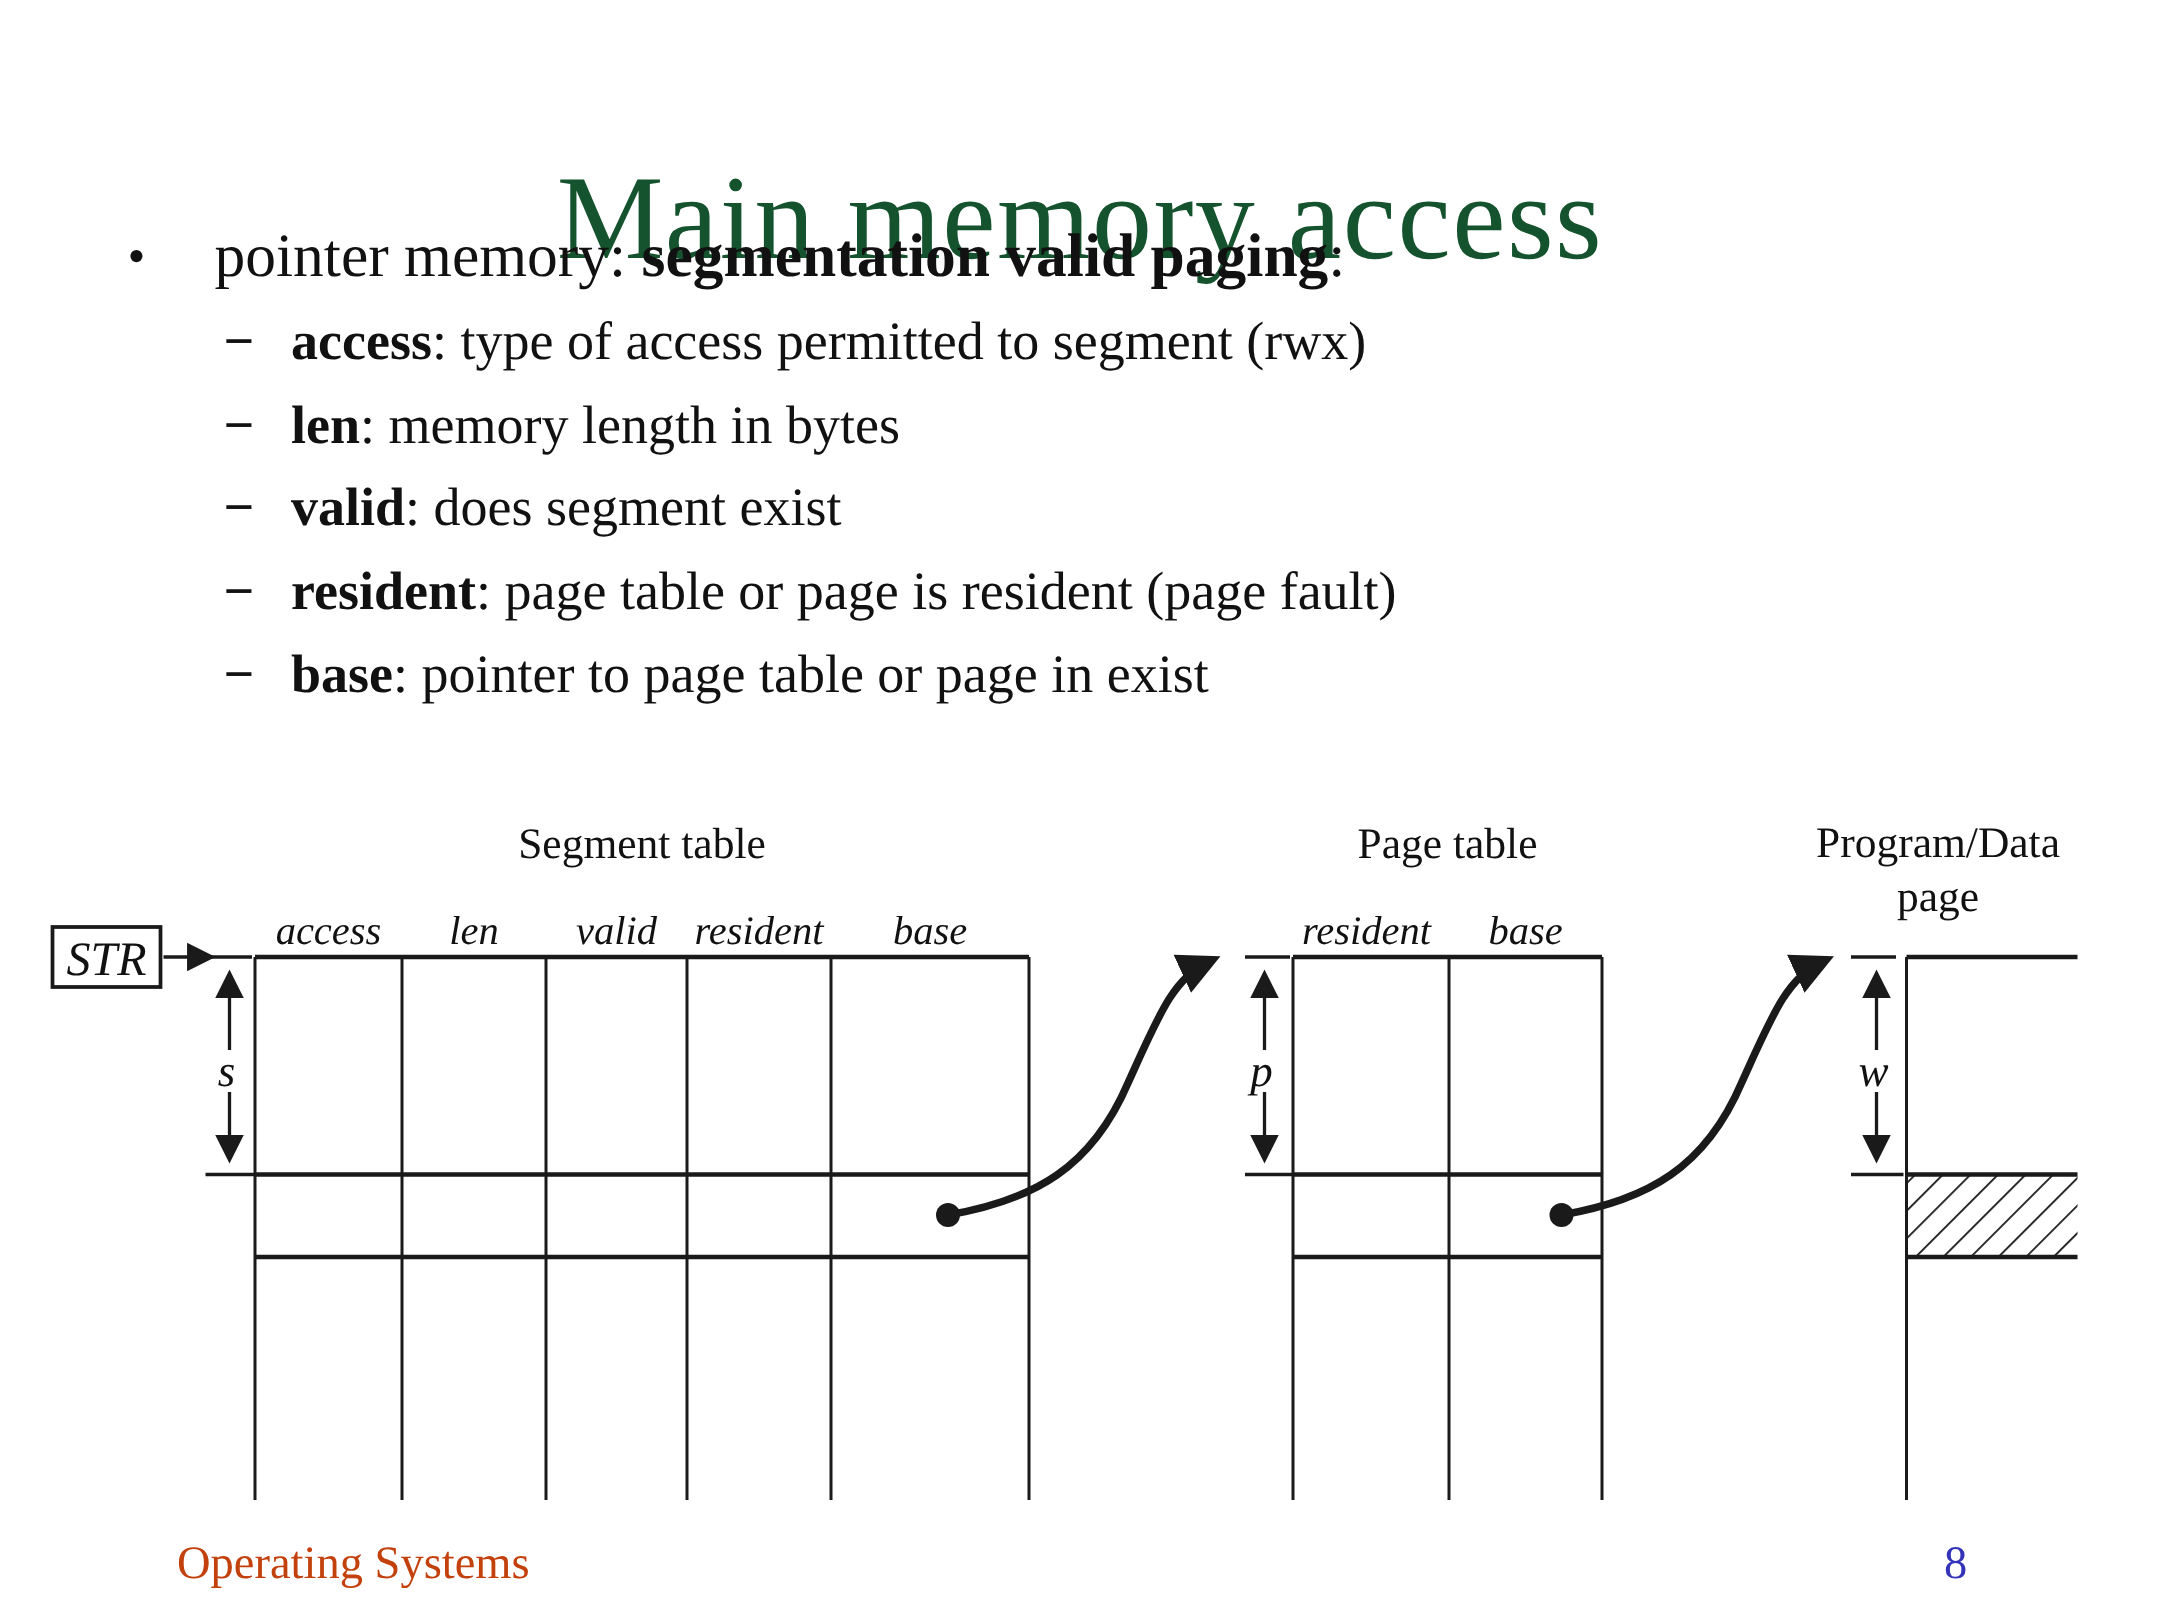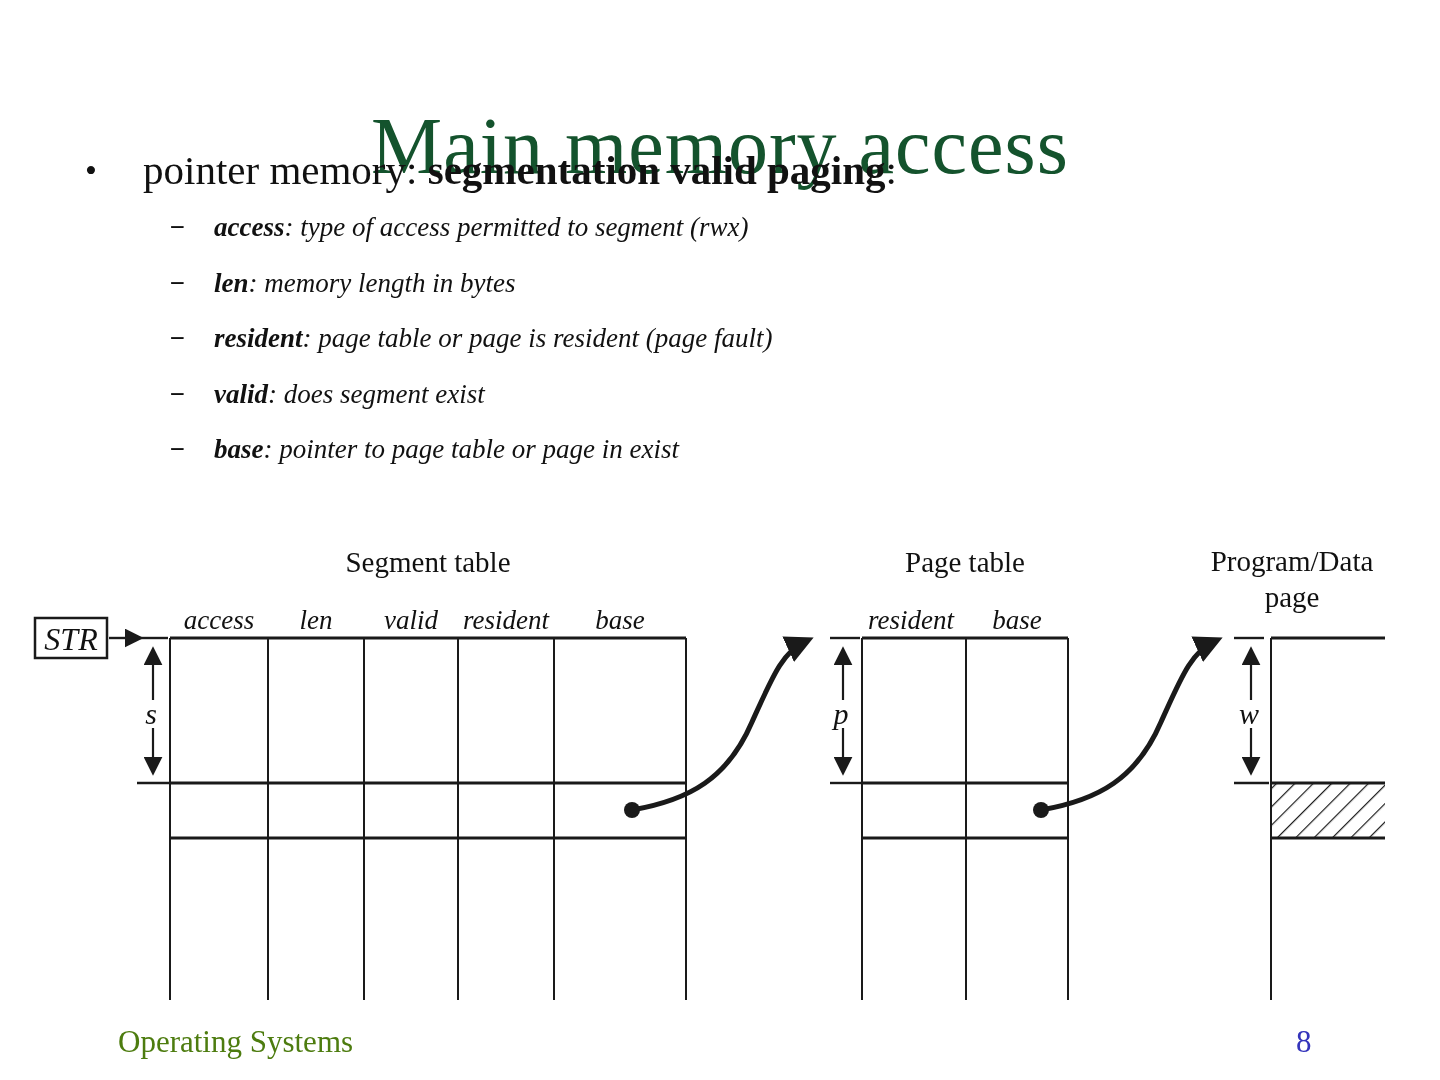--- a/index.html
+++ b/index.html
@@ -7,24 +7,24 @@
     position:relative;width:1440px;height:1080px;background:#ffffff;
     font-family:"Liberation Serif",serif;color:#111;overflow:hidden;
   }
   .title{
     position:absolute;top:52px;left:0;width:100%;text-align:center;
     font-size:80px;line-height:1.0;font-weight:400;color:#14532d;letter-spacing:1px;
   }
   .bullet-main{position:absolute;left:85px;top:148px;font-size:41px;line-height:1.1;white-space:nowrap;}
   .bullet-main .dot{display:inline-block;width:58px;font-size:34px;vertical-align:2px;}
   .bullet-main b{font-weight:700;}
-  .sub-list{position:absolute;left:169px;top:200px;font-size:27px;line-height:55.5px;white-space:nowrap;font-style:italic;}
+  .sub-list{position:absolute;left:149px;top:200px;font-size:36px;line-height:55.5px;white-space:nowrap;}
   .sub .dash{display:inline-block;width:45px;font-weight:700;}
   .sub .kw{font-weight:700;}
-  .footer-left{position:absolute;left:118px;top:1024px;font-size:31px;color:#4d7c0f;}
+  .footer-left{position:absolute;left:118px;top:1024px;font-size:31px;color:#c2410c;}
   .footer-page{position:absolute;left:1296px;top:1024px;font-size:31px;color:#3434bb;}
   svg.diagram{position:absolute;left:0;top:535px;}
   svg.diagram line, svg.diagram path.curve{stroke:#1a1a1a;}
   svg.diagram text{font-family:"Liberation Serif",serif;fill:#111;}
   .gridline{stroke-width:2;}
   .border3{stroke-width:3;}
   .tick{stroke-width:2.4;}
   .dimline{stroke-width:2.2;}
   .curve{stroke-width:5;fill:none;stroke-linecap:round;}
   .dtitle{font-size:29px;}
@@ -40,22 +40,22 @@
 
   <h1 class="title">Main memory access</h1>
 
   <div class="bullet-main">
     <span class="dot">•</span><span><span>pointer memory: </span><b>segmentation valid paging</b><span>:</span></span>
   </div>
 
   <div class="sub-list">
     <div class="sub"><span class="dash">−</span><span class="kw">access</span><span>: type of access permitted to segment (rwx)</span></div>
     <div class="sub"><span class="dash">−</span><span class="kw">len</span><span>: memory length in bytes</span></div>
+    <div class="sub"><span class="dash">−</span><span class="kw">valid</span><span>: does segment exist</span></div>
     <div class="sub"><span class="dash">−</span><span class="kw">resident</span><span>: page table or page is resident (page fault)</span></div>
-    <div class="sub"><span class="dash">−</span><span class="kw">valid</span><span>: does segment exist</span></div>
     <div class="sub"><span class="dash">−</span><span class="kw">base</span><span>: pointer to page table or page in exist</span></div>
   </div>
 
   <svg class="diagram" width="1440" height="470" viewBox="0 535 1440 470" xmlns="http://www.w3.org/2000/svg">
     <defs>
       <marker id="ahBig" markerUnits="userSpaceOnUse" markerWidth="28" markerHeight="28" refX="7" refY="5" orient="auto" viewBox="0 0 10 10">
         <path class="mark" d="M0,0 L10,5 L0,10 Z"></path>
       </marker>
       <marker id="ahSmall" markerUnits="userSpaceOnUse" markerWidth="19" markerHeight="19" refX="7" refY="5" orient="auto" viewBox="0 0 10 10">
         <path class="mark" d="M0,0 L10,5 L0,10 Z"></path>

